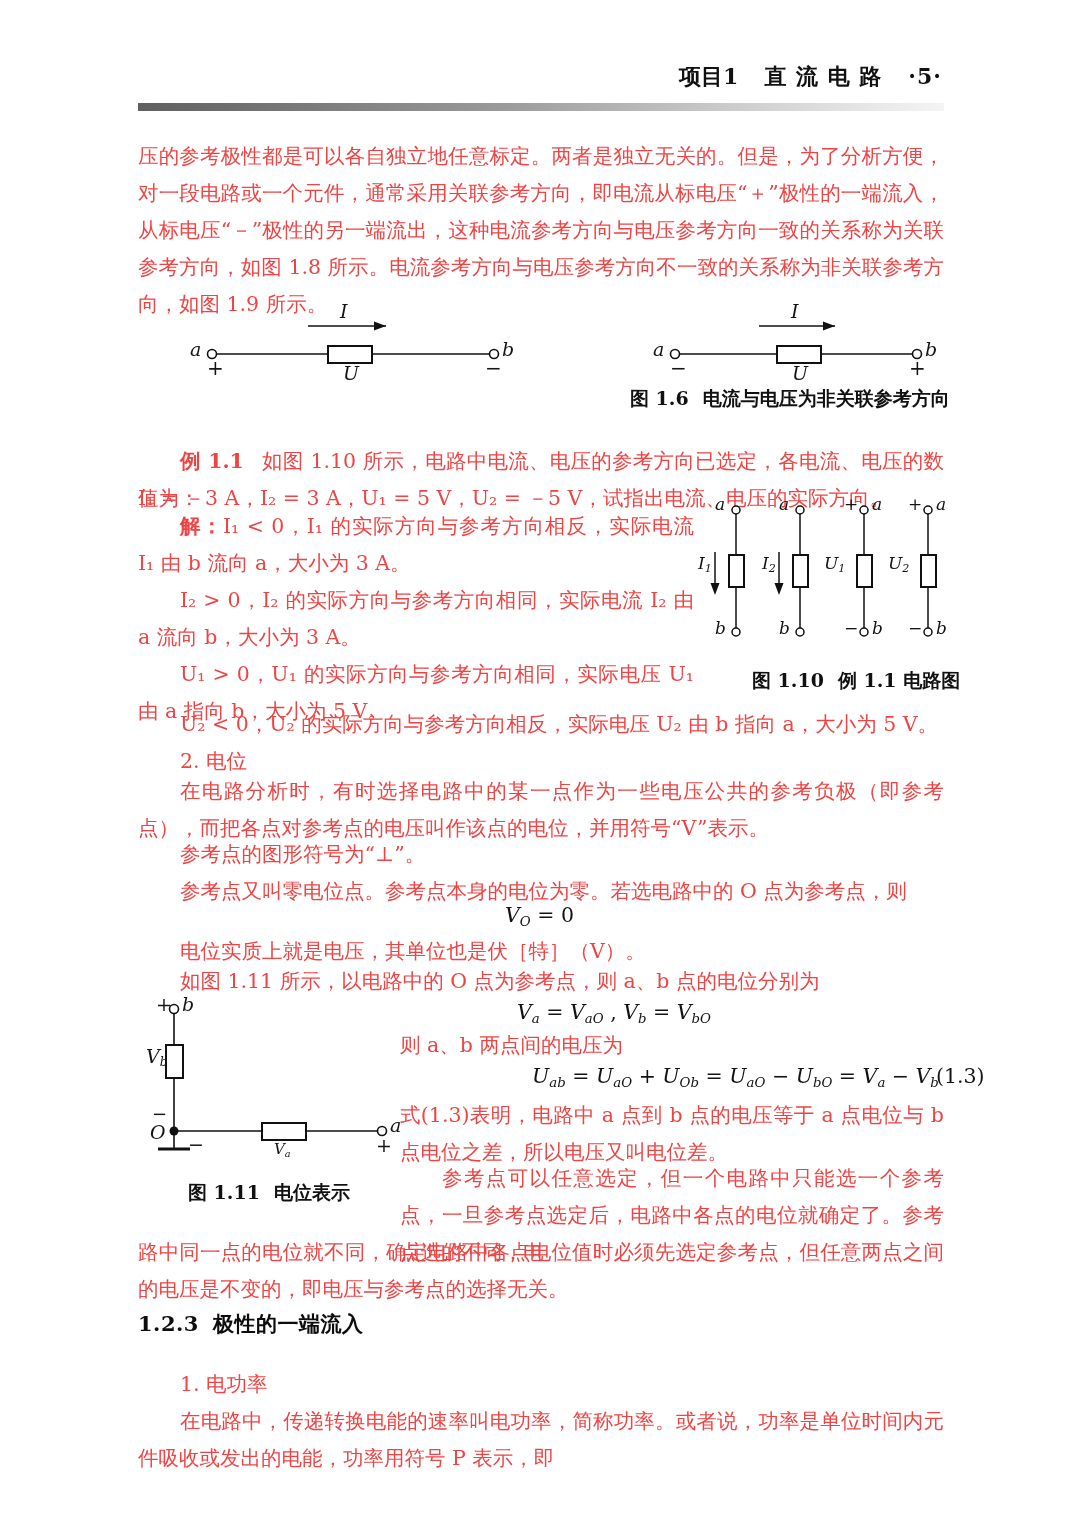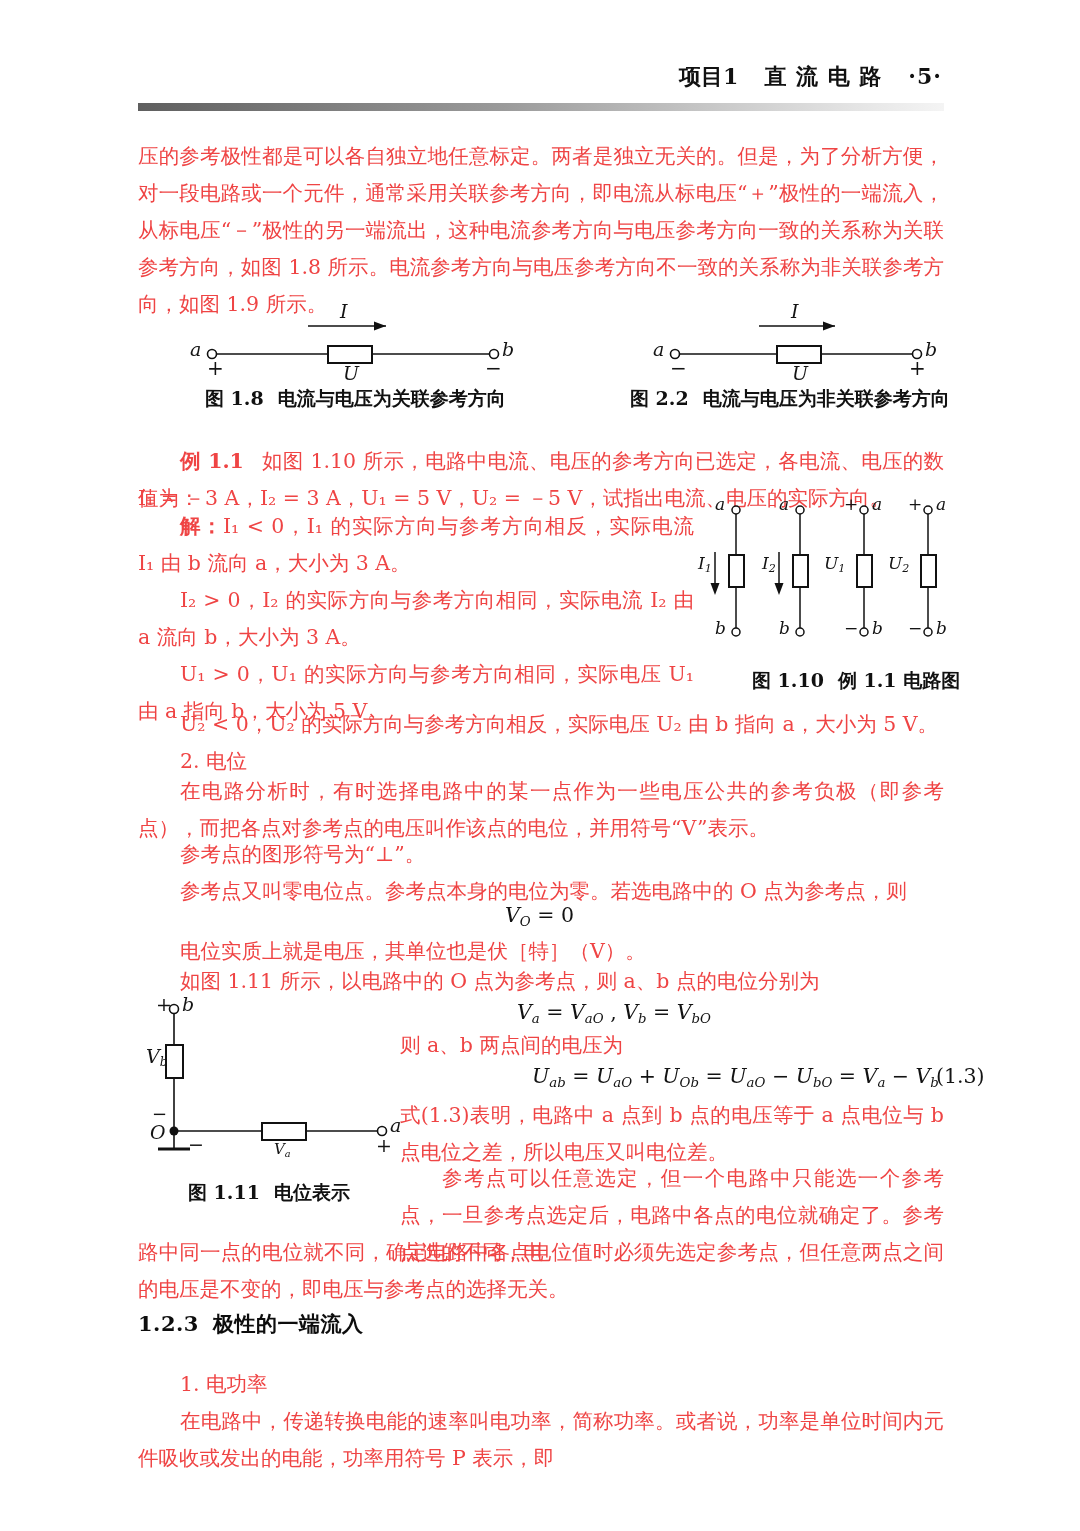--- a/index.html
+++ b/index.html
@@ -120,44 +120,41 @@
 
       <line x1="118" y1="14" x2="196" y2="14" stroke="#111" stroke-width="1.6"></line>
       <polygon points="196,14 184,9.5 184,18.5" fill="#111"></polygon>
     </svg>
     <div style="position:absolute; left:0px; top:26px; font-size:19px; font-style:italic;">a</div>
     <div style="position:absolute; left:312px; top:26px; font-size:19px; font-style:italic;">b</div>
     <div style="position:absolute; left:17px; top:44px; font-size:20px;">+</div>
     <div style="position:absolute; left:295px; top:44px; font-size:20px;">−</div>
     <div style="position:absolute; left:150px; top:-12px; font-size:19px; font-style:italic;">I</div>
     <div style="position:absolute; left:153px; top:50px; font-size:19px; font-style:italic;">U</div>
-  </div>
-  <div class="fig-cap" style="left:205px; top:386px;">
-    <span>图 1.8</span><span class="gap"></span><span>电流与电压为关联参考方向</span>
   </div>
 
   <div class="svgwrap" style="left:655px; top:312px;">
     <svg width="290" height="70" viewBox="0 0 290 70">
       <line x1="24" y1="42" x2="122" y2="42" stroke="#111" stroke-width="1.6"></line>
       <line x1="166" y1="42" x2="258" y2="42" stroke="#111" stroke-width="1.6"></line>
       <circle cx="20" cy="42" r="4.5" fill="#fff" stroke="#111" stroke-width="1.6"></circle>
       <circle cx="262" cy="42" r="4.5" fill="#fff" stroke="#111" stroke-width="1.6"></circle>
       <rect x="122" y="34" width="44" height="17" fill="#fff" stroke="#111" stroke-width="2"></rect>
       <line x1="104" y1="14" x2="180" y2="14" stroke="#111" stroke-width="1.6"></line>
       <polygon points="180,14 168,9.5 168,18.5" fill="#111"></polygon>
     </svg>
     <div style="position:absolute; left:-2px; top:26px; font-size:19px; font-style:italic;">a</div>
     <div style="position:absolute; left:270px; top:26px; font-size:19px; font-style:italic;">b</div>
     <div style="position:absolute; left:15px; top:44px; font-size:20px;">−</div>
     <div style="position:absolute; left:254px; top:44px; font-size:20px;">+</div>
     <div style="position:absolute; left:136px; top:-12px; font-size:19px; font-style:italic;">I</div>
     <div style="position:absolute; left:137px; top:50px; font-size:19px; font-style:italic;">U</div>
   </div>
   <div class="fig-cap" style="left:630px; top:386px;">
-    <span>图 2.2</span><span class="gap"></span><span>电流与电压为非关联参考方向</span>
+    <span>图 1.6</span><span class="gap"></span><span>电流与电压为非关联参考方向</span>
   </div>
 
   <div class="txt ind" style="left:138px; top:443px; width:806px;">
     <span class="b">例 1.1</span><span style="display:inline-block;width:18px;"></span><span>如图 1.10 所示，电路中电流、电压的参考方向已选定，各电流、电压的数值为：</span>
   </div>
   <div class="txt" style="left:138px; top:480px; width:806px;">I₁ = －3 A，I₂ = 3 A，U₁ = 5 V，U₂ = －5 V，试指出电流、电压的实际方向。</div>
 
   <div class="txt ind" style="left:138px; top:508px; width:556px;">
     <span class="b">解：</span><span>I₁ &lt; 0，I₁ 的实际方向与参考方向相反，实际电流 I₁ 由 b 流向 a，大小为 3 A。</span>
   </div>

